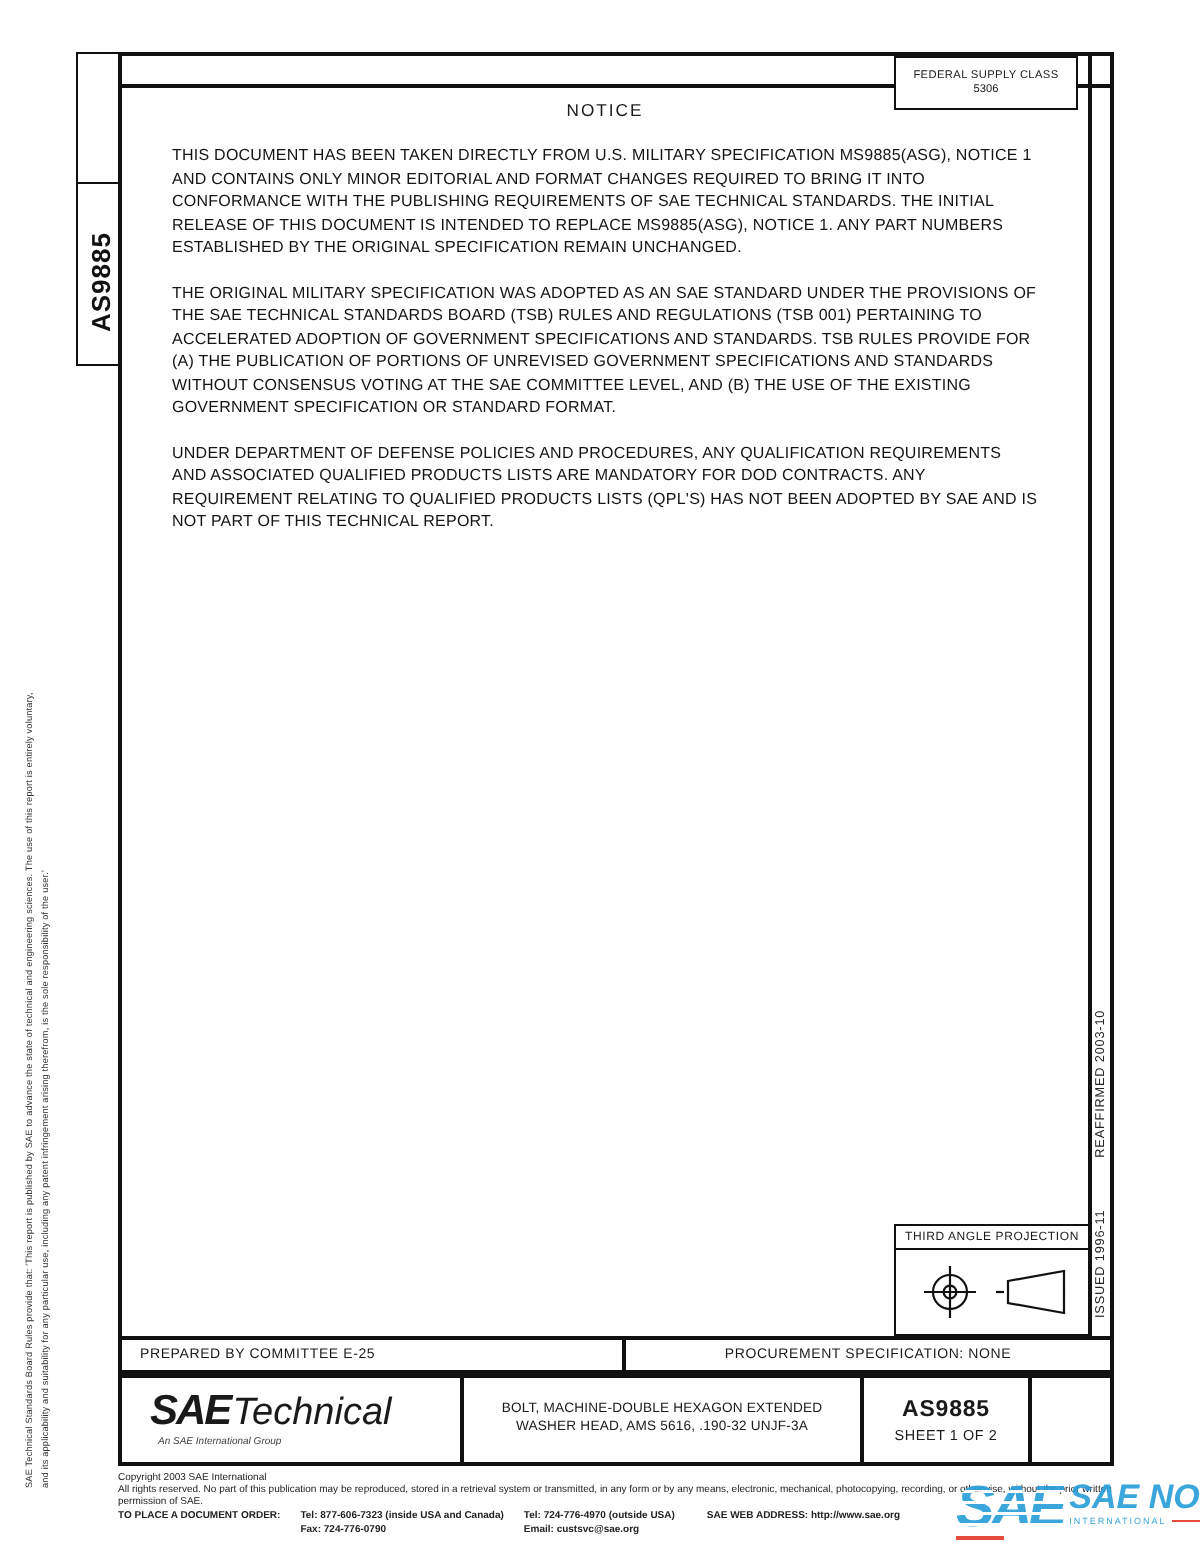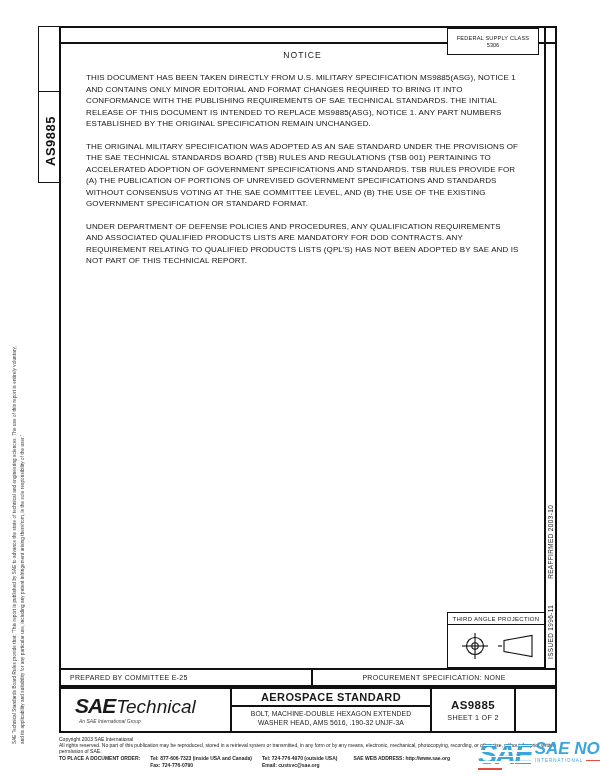--- a/index.html
+++ b/index.html
@@ -137,21 +137,20 @@
 
   <div class="f-row2">
     <div class="logo-cell">
       <div class="logo-line">
         <span class="logo-sae">SAE</span>
         <span class="logo-aero">Technical</span>
       </div>
       <div class="logo-tag">An SAE International Group</div>
     </div>
     <div class="std-cell">
-      <div class="std-head">AEROSPACE STANDARD</div>
       <div class="std-title">BOLT, MACHINE-DOUBLE HEXAGON EXTENDED WASHER HEAD, AMS 5616, .190-32 UNJF-3A</div>
     </div>
     <div class="num-cell">
       <div class="num-doc">AS9885</div>
       <div class="num-sheet">SHEET 1 OF 2</div>
     </div>
     <div class="blank-cell"></div>
   </div>
 
   <div class="copy">

